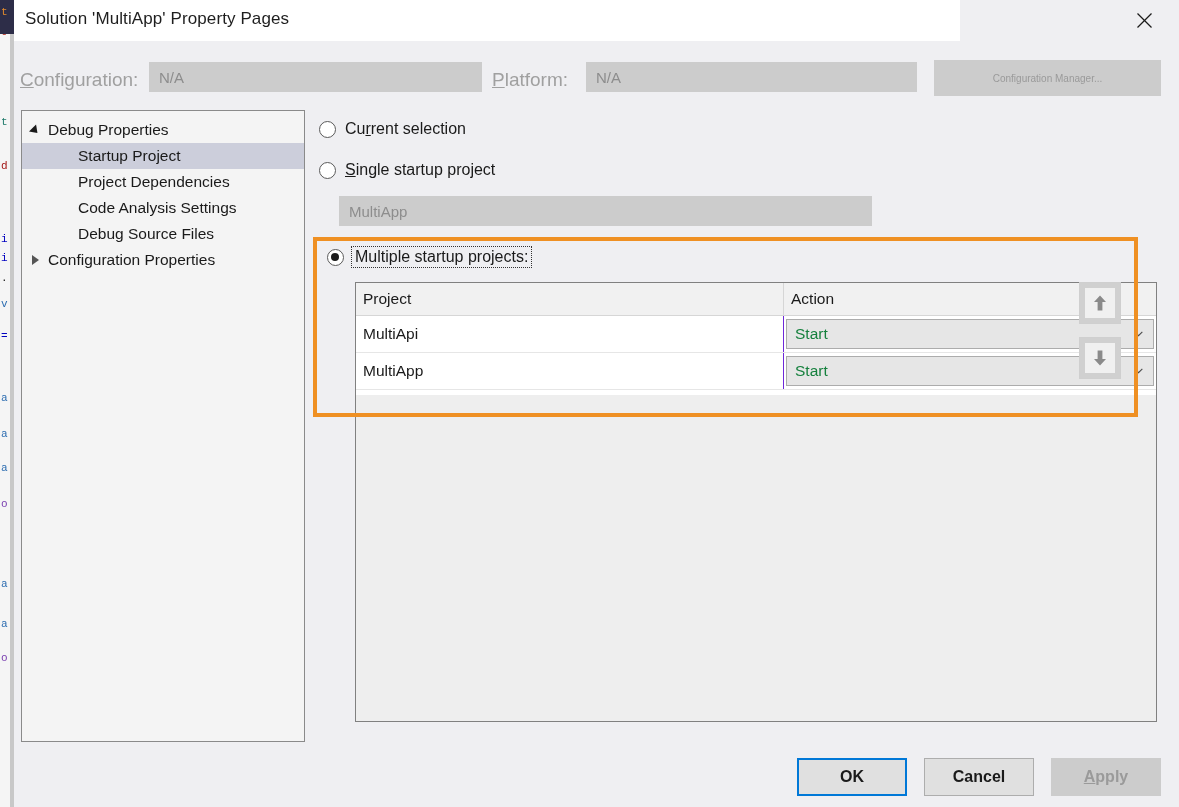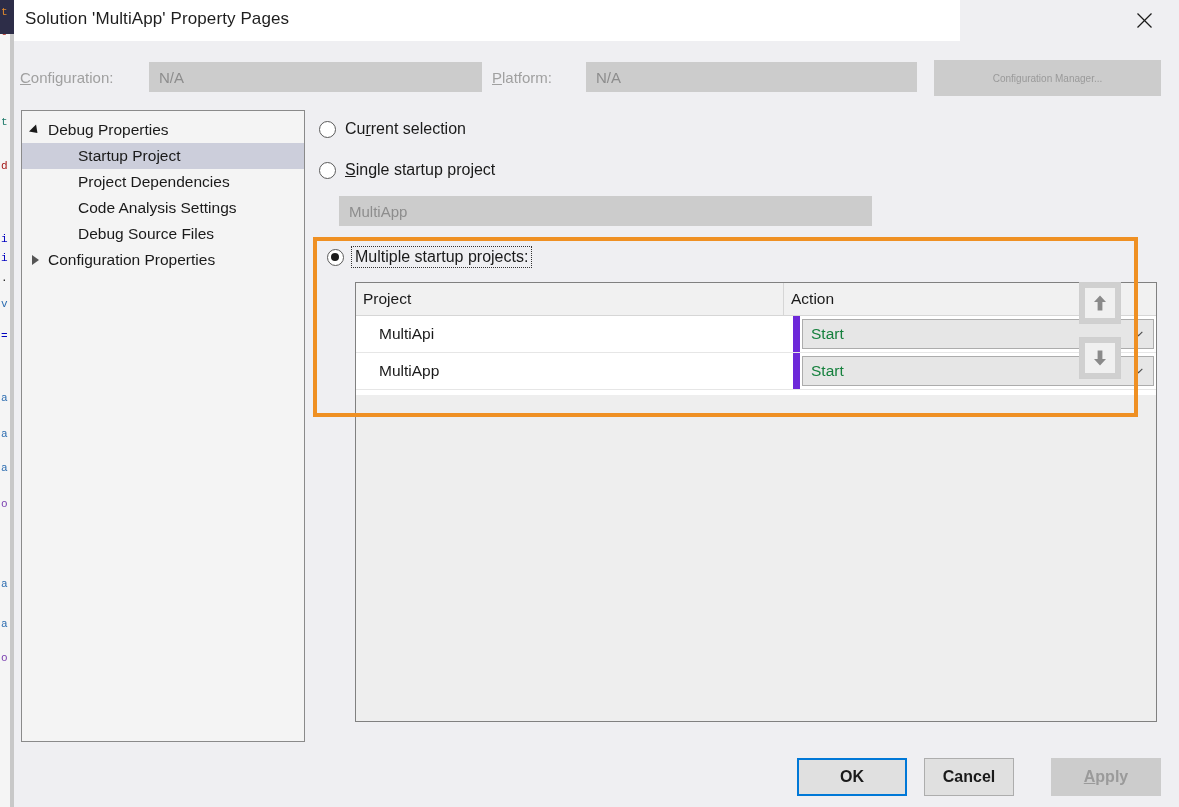--- a/index.html
+++ b/index.html
@@ -62,21 +62,21 @@
     display: flex; align-items: center; justify-content: center;
     color: #303030;
   }
   #close-button { left: 1107px; }
 
   
   #config-bar {
     position: absolute; left: 0; top: 41px; width: 1165px; height: 68px;
   }
   .cfg-label {
-    position: absolute; font-size: 15px; color: #a0a0a0; white-space: nowrap;
+    position: absolute; font-size: 19px; color: #a0a0a0; white-space: nowrap;
   }
   .cfg-label u { text-decoration: underline; }
   #configuration-label { left: 6px; top: 28px; }
   #platform-label { left: 478px; top: 28px; }
 
   .combo-disabled {
     position: absolute;
     height: 30px;
     background: #cccccc;
     border: 1px solid #cccccc;
@@ -207,22 +207,21 @@
   .hcell.project { width: 428px; border-right: 1px solid #d6d6d6; }
   .hcell.action  { flex: 1; }
 
   .grid-row {
     display: flex; height: 37px; background: #ffffff;
     border-bottom: 1px solid #e6e6e6;
   }
   .cell-project {
     width: 428px; display: flex; align-items: center; padding-left: 7px;
     font-size: 15.5px; color: #1a1a1a;
-    border-right: 7px solid #6d28d9;
-    margin-left: 16px;
+    border-right: 1px solid #6d28d9;
   }
   .cell-action {
     flex: 1; display: flex; align-items: center; padding: 3px 2px 3px 2px;
   }
   .action-combo {
     position: relative;
     width: 100%; height: 30px;
     background: #e6e6e6;
     border: 1px solid #acacac;
     display: flex; align-items: center;
@@ -251,21 +250,21 @@
 
   
   #button-bar { position: absolute; left: 0; top: 747px; width: 1165px; height: 60px; }
   .dlg-btn {
     position: absolute; top: 11px; height: 38px;
     display: flex; align-items: center; justify-content: center;
     font-size: 16px; background: #e0e0e0;
     border: 1px solid #adadad; color: #1a1a1a; font-weight: bold;
   }
   #ok-button { left: 783px; width: 110px; border: 2px solid #0078d7; background: #e0e0e0; }
-  #cancel-button { left: 910px; width: 90px; text-align: right; }
+  #cancel-button { left: 910px; width: 110px; text-align: right; }
   #apply-button { left: 1037px; width: 110px; background: #cccccc; border-color: #cccccc; color: #9a9a9a; }
   #apply-button u { text-decoration: underline; }
 </style>
 </head>
 <body>
 
 <div id="bg-sliver">
   <div class="bg-titlebar"></div>
   <div class="bg-body"></div>
   <div class="bg-edge"></div>

